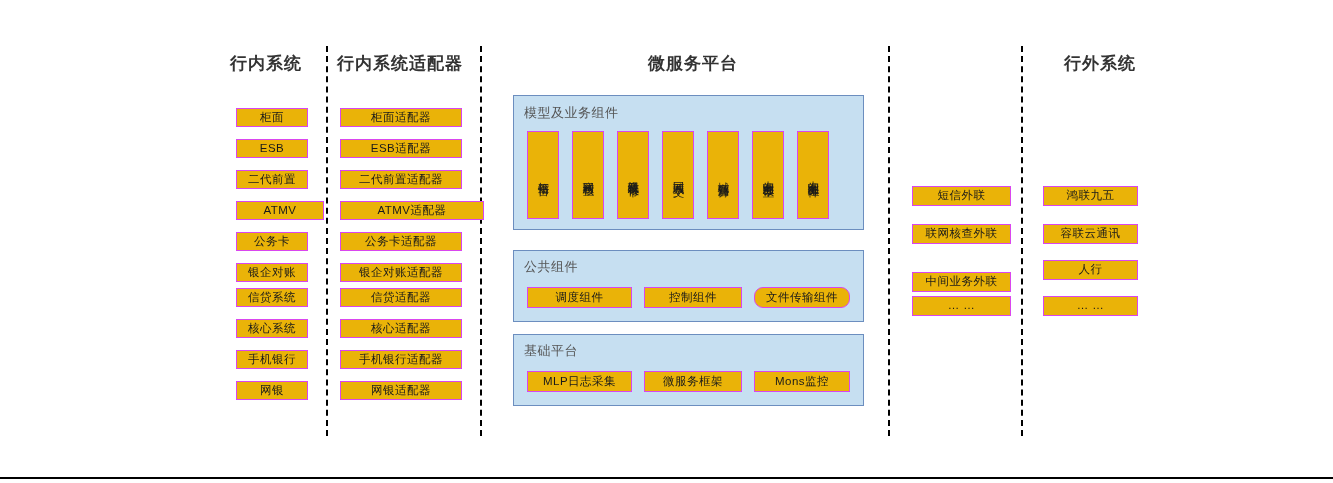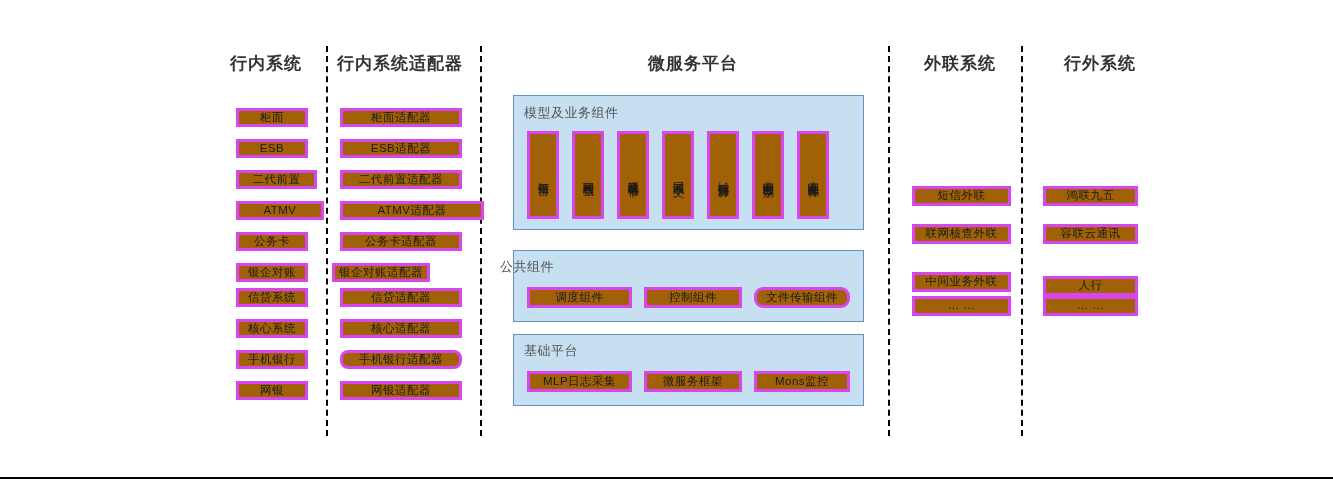--- a/index.html
+++ b/index.html
@@ -35,22 +35,22 @@
     position: absolute;
     top: 46px;
     height: 390px;
     width: 0;
     border-left: 2px dashed #000000;
   }
 
   
   .node {
     position: absolute;
-    background: #a16207;
-    border: 3px solid #d946ef;
+    background: #eab308;
+    border: 1px solid #d946ef;
     box-sizing: border-box;
     font-size: 11.5px;
     color: #1a1a1a;
     display: flex;
     align-items: center;
     justify-content: center;
     text-align: center;
     line-height: 1.15;
     letter-spacing: .5px;
   }
@@ -89,81 +89,80 @@
 <body>
 
 <div id="canvas">
 
   <div class="col-title" style="left:196px; top:52px; width:140px;">行内系统</div>
 
   <div class="col-title" style="left:320px; top:52px; width:160px;">行内系统适配器</div>
 
   <div class="col-title" style="left:563px; top:52px; width:260px;">微服务平台</div>
 
-  <div class="col-title" style="left:890px; top:52px; width:140px;">外联系统</div>
 
   <div class="col-title" style="left:1020px; top:52px; width:160px;">行外系统</div>
 
   <div class="divider" style="left:326px;"></div>
   <div class="divider" style="left:480px;"></div>
   <div class="divider" style="left:888px;"></div>
   <div class="divider" style="left:1021px;"></div>
 
   <div class="node" style="left:236px; top:108px; width:72px; height:19px;">柜面</div>
   <div class="node" style="left:236px; top:139px; width:72px; height:19px;">ESB</div>
-  <div class="node" style="left:236px; top:170px; width:81px; height:19px;">二代前置</div>
+  <div class="node" style="left:236px; top:170px; width:72px; height:19px;">二代前置</div>
   <div class="node" style="left:236px; top:201px; width:88px; height:19px;">ATMV</div>
   <div class="node" style="left:236px; top:232px; width:72px; height:19px;">公务卡</div>
   <div class="node" style="left:236px; top:263px; width:72px; height:19px;">银企对账</div>
   <div class="node" style="left:236px; top:288px; width:72px; height:19px;">信贷系统</div>
   <div class="node" style="left:236px; top:319px; width:72px; height:19px;">核心系统</div>
   <div class="node" style="left:236px; top:350px; width:72px; height:19px;">手机银行</div>
   <div class="node" style="left:236px; top:381px; width:72px; height:19px;">网银</div>
 
   <div class="node" style="left:340px; top:108px; width:122px; height:19px;">柜面适配器</div>
   <div class="node" style="left:340px; top:139px; width:122px; height:19px;">ESB适配器</div>
   <div class="node" style="left:340px; top:170px; width:122px; height:19px;">二代前置适配器</div>
   <div class="node" style="left:340px; top:201px; width:144px; height:19px;">ATMV适配器</div>
   <div class="node" style="left:340px; top:232px; width:122px; height:19px;">公务卡适配器</div>
-  <div class="node" style="left:332px; top:263px; width:98px; height:19px;">银企对账适配器</div>
+  <div class="node" style="left:340px; top:263px; width:122px; height:19px;">银企对账适配器</div>
   <div class="node" style="left:340px; top:288px; width:122px; height:19px;">信贷适配器</div>
   <div class="node" style="left:340px; top:319px; width:122px; height:19px;">核心适配器</div>
-  <div class="node" style="left:340px; top:350px; width:122px; height:19px;border-radius:8px;">手机银行适配器</div>
+  <div class="node" style="left:340px; top:350px; width:122px; height:19px;">手机银行适配器</div>
   <div class="node" style="left:340px; top:381px; width:122px; height:19px;">网银适配器</div>
 
   <div class="panel" style="left:513px; top:95px; width:351px; height:135px;"></div>
   <div class="panel-label" style="left:524px; top:104px;">模型及业务组件</div>
 
   <div class="node vert" style="left:527px; top:131px; width:32px; height:88px;">短信平台</div>
   <div class="node vert" style="left:572px; top:131px; width:32px; height:88px;">联网核查</div>
   <div class="node vert" style="left:617px; top:131px; width:32px; height:88px;">银联及银行卡</div>
   <div class="node vert" style="left:662px; top:131px; width:32px; height:88px;">同城票交</div>
   <div class="node vert" style="left:707px; top:131px; width:32px; height:88px;">城商行清算</div>
   <div class="node vert" style="left:752px; top:131px; width:32px; height:88px;">中间业务模型</div>
   <div class="node vert" style="left:797px; top:131px; width:32px; height:88px;">中间业务组件</div>
 
   <div class="panel" style="left:513px; top:250px; width:351px; height:72px;"></div>
-  <div class="panel-label" style="left:500px; top:258px;">公共组件</div>
+  <div class="panel-label" style="left:524px; top:258px;">公共组件</div>
 
   <div class="node" style="left:527px; top:287px; width:105px; height:21px;">调度组件</div>
   <div class="node" style="left:644px; top:287px; width:98px; height:21px;">控制组件</div>
   <div class="node" style="left:754px; top:287px; width:96px; height:21px;border-radius:9px;">文件传输组件</div>
 
   <div class="panel" style="left:513px; top:334px; width:351px; height:72px;"></div>
   <div class="panel-label" style="left:524px; top:342px;">基础平台</div>
 
   <div class="node" style="left:527px; top:371px; width:105px; height:21px;">MLP日志采集</div>
   <div class="node" style="left:644px; top:371px; width:98px; height:21px;">微服务框架</div>
   <div class="node" style="left:754px; top:371px; width:96px; height:21px;">Mons监控</div>
 
   <div class="node" style="left:912px; top:186px; width:99px; height:20px;">短信外联</div>
   <div class="node" style="left:912px; top:224px; width:99px; height:20px;">联网核查外联</div>
   <div class="node" style="left:912px; top:272px; width:99px; height:20px;text-align:center;">中间业务外联</div>
   <div class="node" style="left:912px; top:296px; width:99px; height:20px;">… …</div>
 
   <div class="node" style="left:1043px; top:186px; width:95px; height:20px;">鸿联九五</div>
   <div class="node" style="left:1043px; top:224px; width:95px; height:20px;">容联云通讯</div>
-  <div class="node" style="left:1043px; top:260px; width:95px; height:20px;margin-top:16px;">人行</div>
+  <div class="node" style="left:1043px; top:260px; width:95px; height:20px;">人行</div>
   <div class="node" style="left:1043px; top:296px; width:95px; height:20px;">… …</div>
 
   <div class="bottom-rule"></div>
 
 </div>
 
 </body></html>

